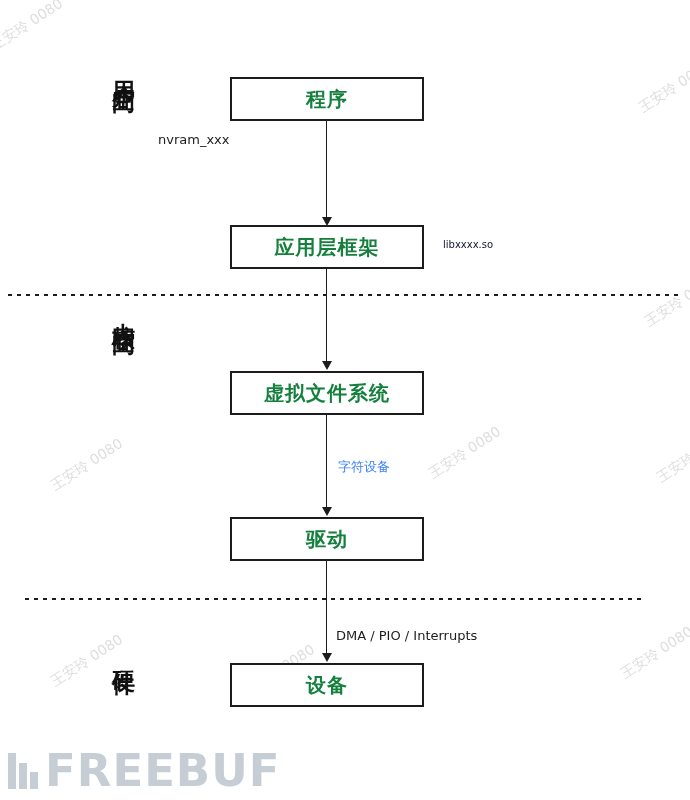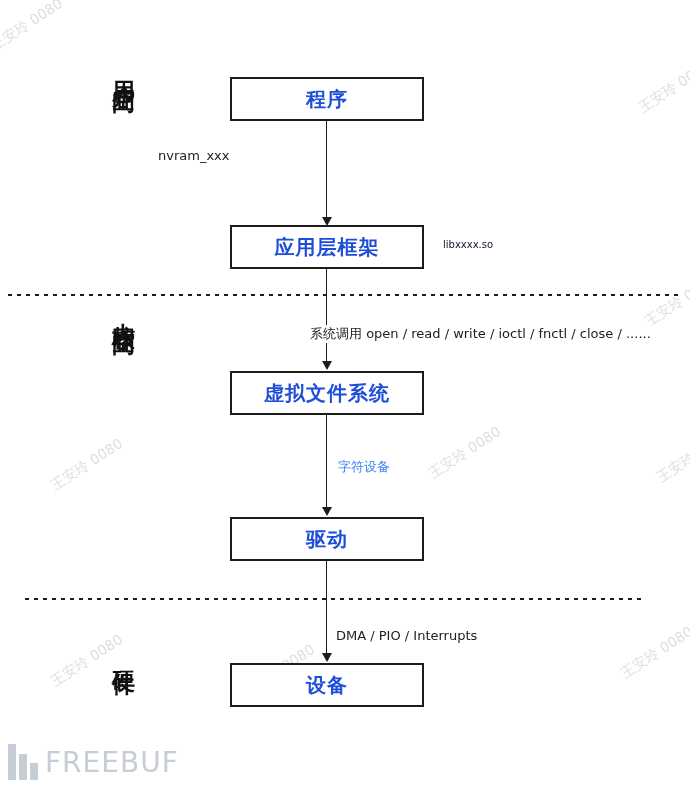--- a/index.html
+++ b/index.html
@@ -16,21 +16,21 @@
     position: absolute; color: #dedede; font-size: 14px;
     transform: rotate(-33deg); white-space: nowrap; z-index: 0;
     user-select: none;
   }
 
   
   .node {
     position: absolute; left: 230px; width: 194px; height: 44px;
     border: 2px solid #1c1c1c; background: #ffffff; box-sizing: border-box;
     display: flex; align-items: center; justify-content: center;
-    font-size: 20px; font-weight: 700; color: #1d4ed8; z-index: 2;
+    font-size: 20px; font-weight: 700; color: #15803d; z-index: 2;
     letter-spacing: 1px;
   }
 
   
   .vline { position: absolute; left: 326px; width: 1px; background: #1c1c1c; z-index: 1; }
   .ah {
     position: absolute; left: 322px; width: 0; height: 0;
     border-left: 5px solid transparent; border-right: 5px solid transparent;
     border-top: 9px solid #1c1c1c; z-index: 1;
   }
@@ -54,21 +54,21 @@
   .muted { color: #3b82f6; }
   .dim { color: #0f172a; font-size: 10px; }
 
   
   .logo { position: absolute; left: 8px; top: 744px; display: flex; align-items: center; z-index: 1; }
   .logo-icon { display: flex; align-items: flex-end; gap: 3px; height: 36px; margin-right: 7px; }
   .logo-icon span { display: block; background: #c6cdd4; }
   .logo-icon .b1 { width: 8px; height: 36px; }
   .logo-icon .b2 { width: 8px; height: 26px; }
   .logo-icon .b3 { width: 8px; height: 17px; }
-  .logo-text { font-size: 28px; font-weight: 400; color: #c6cdd4; letter-spacing: 1px; }
+  .logo-text { font-size: 45px; font-weight: 700; color: #c6cdd4; letter-spacing: 1px; }
 </style>
 </head>
 <body>
 
 <div class="stage">
 
   <span class="wm" style="left:-14px; top:16px;">王安玲 0080</span>
   <span class="wm" style="left:634px; top:78px;">王安玲 0080</span>
   <span class="wm" style="left:640px; top:292px;">王安玲 0080</span>
   <span class="wm" style="left:46px;  top:456px;">王安玲 0080</span>
@@ -96,23 +96,22 @@
 
   <div class="vline" style="top:561px; height:92px;"></div>
   <div class="ah" style="top:653px;"></div>
 
   <div class="node" style="top:77px;">程序</div>
   <div class="node" style="top:225px;">应用层框架</div>
   <div class="node" style="top:371px;">虚拟文件系统</div>
   <div class="node" style="top:663px;">设备</div>
   <div class="node" style="top:517px;">驱动</div>
 
-  <div class="ann" style="left:158px; top:148px;">nvram_xxx</div>
+  <div class="ann" style="left:158px; top:132px;">nvram_xxx</div>
   <div class="ann dim" style="left:443px; top:239px;">libxxxx.so</div>
-  <div class="ann on-line" style="left:308px; top:325px;">系统调用 open / read / write / ioctl / fnctl / close / ......</div>
   <div class="ann muted on-line" style="left:336px; top:458px;">字符设备</div>
   <div class="ann" style="left:336px; top:628px;">DMA / PIO / Interrupts</div>
 
   <div class="logo">
     <div class="logo-icon">
       <span class="b1"></span>
         <span class="b2"></span>
         <span class="b3"></span>
     </div>
     <div class="logo-text">FREEBUF</div>

